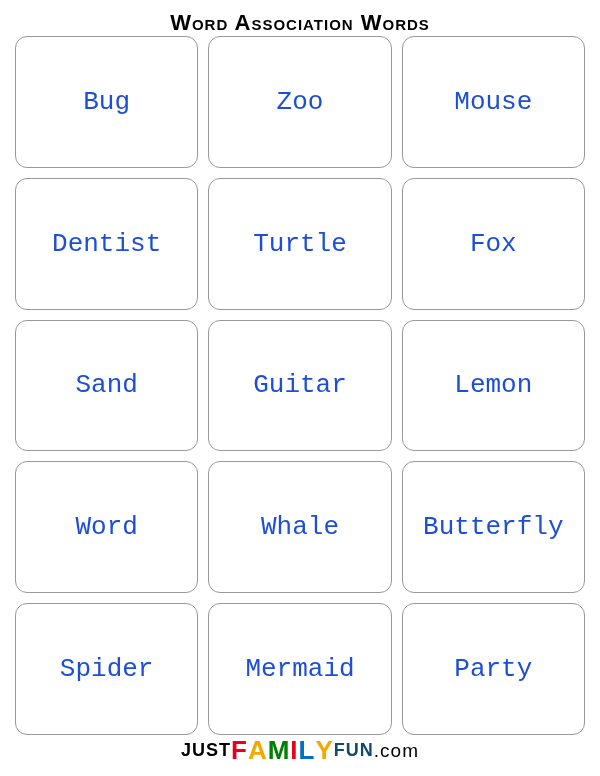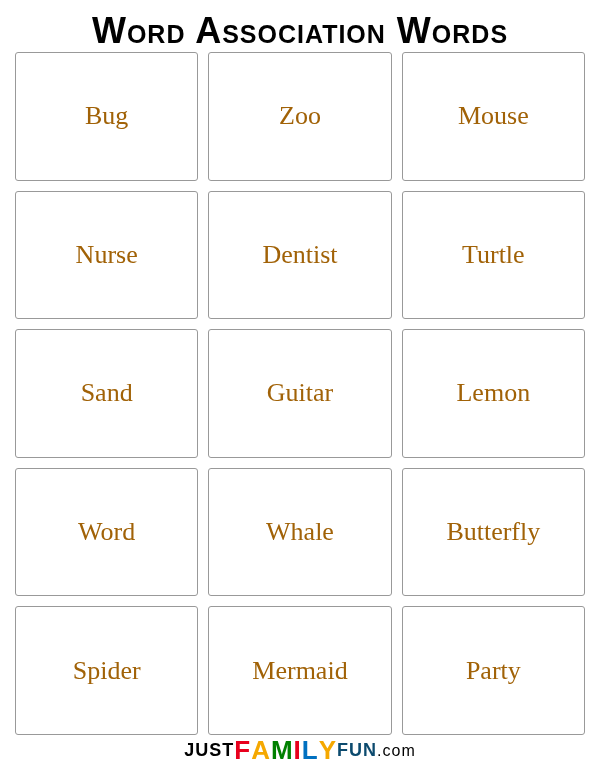--- a/index.html
+++ b/index.html
@@ -13,46 +13,46 @@
       height: 776px;
       background: #ffffff;
       font-family: Arial, sans-serif;
       display: flex;
       flex-direction: column;
       align-items: center;
       padding: 10px 15px 10px 15px;
     }
 
     .page-title {
-      font-size: 36px;
+      font-size: 22px;
       font-weight: bold;
       font-variant: small-caps;
       text-align: center;
       margin-bottom: 0;
       letter-spacing: 1px;
       color: #000;
     }
 
     .grid {
       display: grid;
       grid-template-columns: repeat(3, 1fr);
       gap: 10px;
       width: 100%;
       flex: 1;
     }
 
     .word-card {
       border: 1.5px solid #999;
-      border-radius: 3px;
+      border-radius: 12px;
       display: flex;
       align-items: center;
       justify-content: center;
       font-size: 26px;
-      font-family: Liberation Serif, serif;
-      color: #a16207;
+      font-family: Liberation Mono, monospace;
+      color: #1d4ed8;
       background: #fff;
       min-height: 95px;
       cursor: pointer;
     }
 
     .footer {
       display: flex;
       align-items: center;
       justify-content: center;
       font-size: 18px;
@@ -103,36 +103,36 @@
     }
 
     .footer-fun {
       color: #0c4a6e;
       font-weight: bold;
       font-size: 18px;
     }
 
     .footer-com {
       color: #000;
-      font-size: 16px;
+      font-size: 19px;
       font-weight: normal;
     }
   </style>
 </head>
 <body>
 
 <h1 class="page-title">Word Association Words</h1>
 
 <div class="grid" id="word-grid">
 <div class="word-card">Bug</div>
     <div class="word-card">Zoo</div>
     <div class="word-card">Mouse</div>
-    <div class="word-card">Nurse</div>
     <div class="word-card">Dentist</div>
     <div class="word-card">Turtle</div>
+    <div class="word-card">Fox</div>
     <div class="word-card">Sand</div>
     <div class="word-card">Guitar</div>
     <div class="word-card">Lemon</div>
     <div class="word-card">Word</div>
     <div class="word-card">Whale</div>
     <div class="word-card">Butterfly</div>
     <div class="word-card">Spider</div>
     <div class="word-card">Mermaid</div>
     <div class="word-card">Party</div>
   </div>

